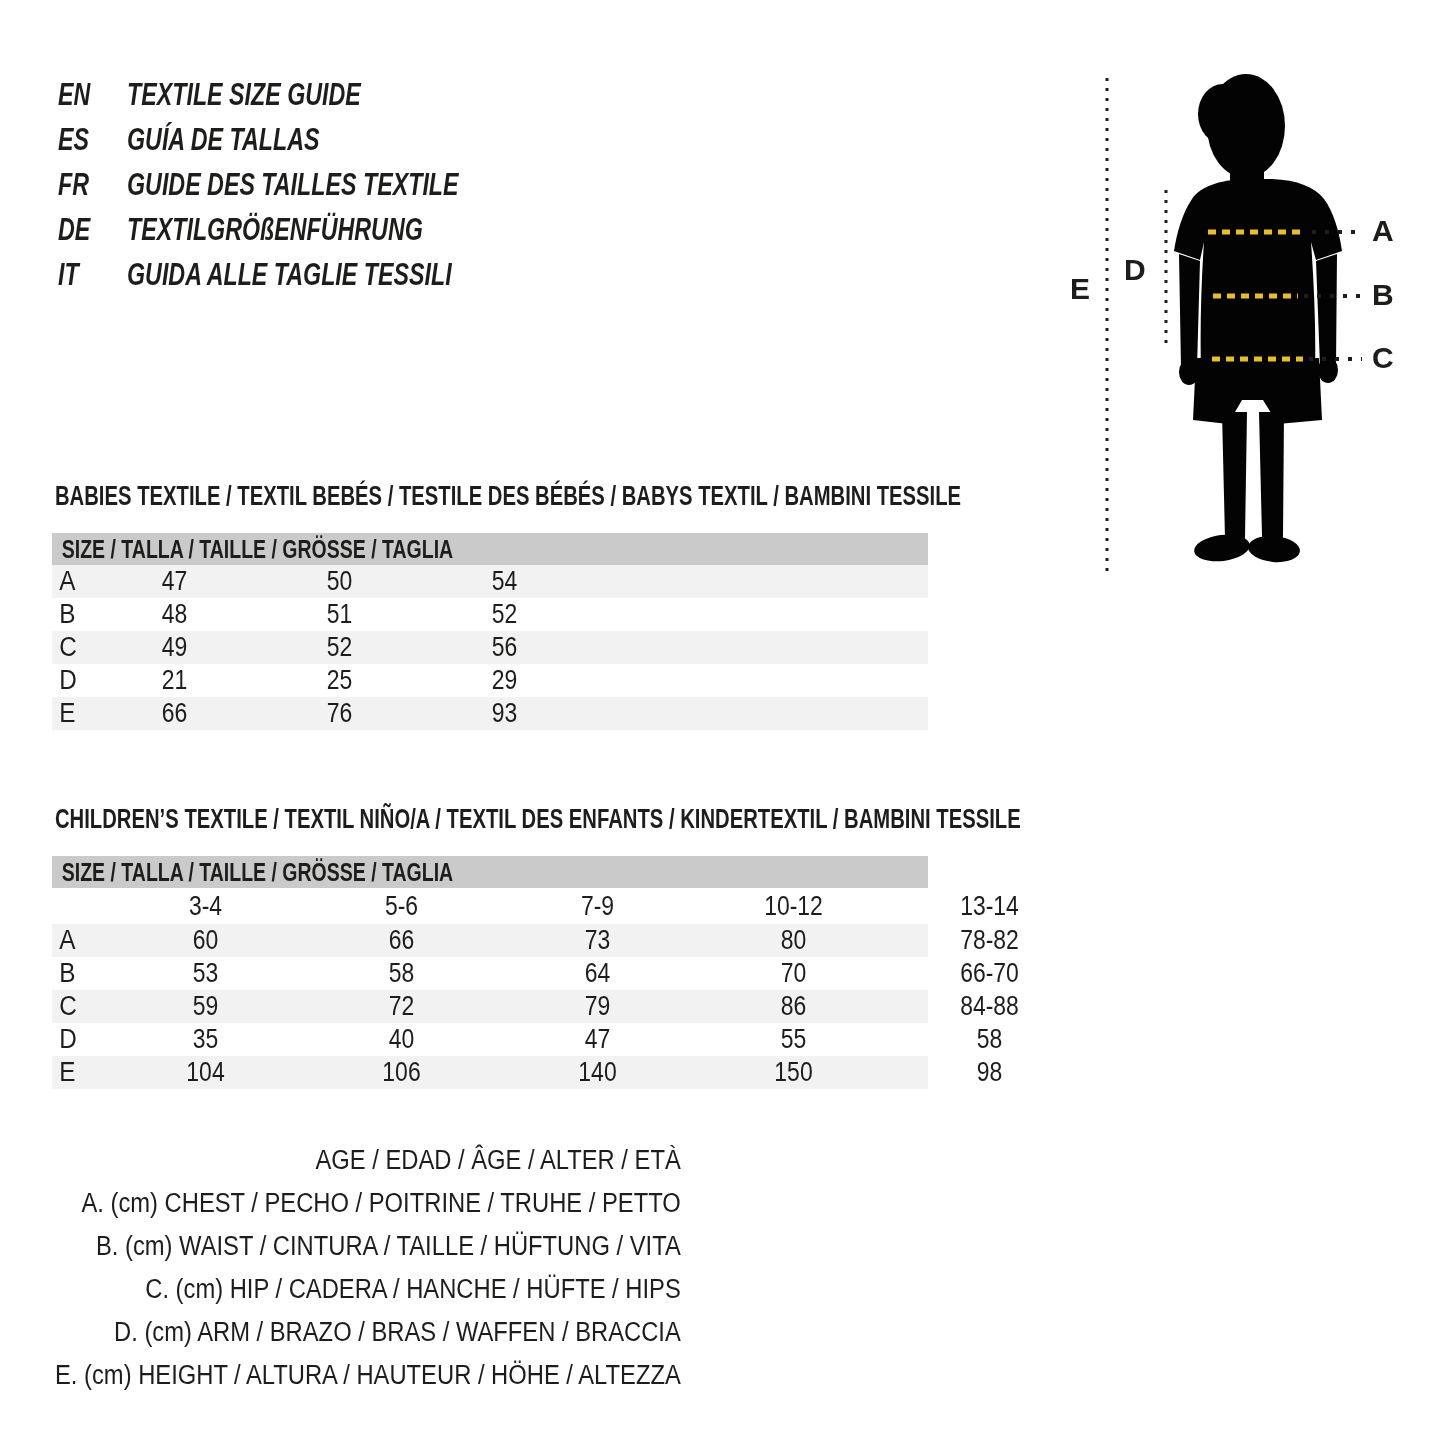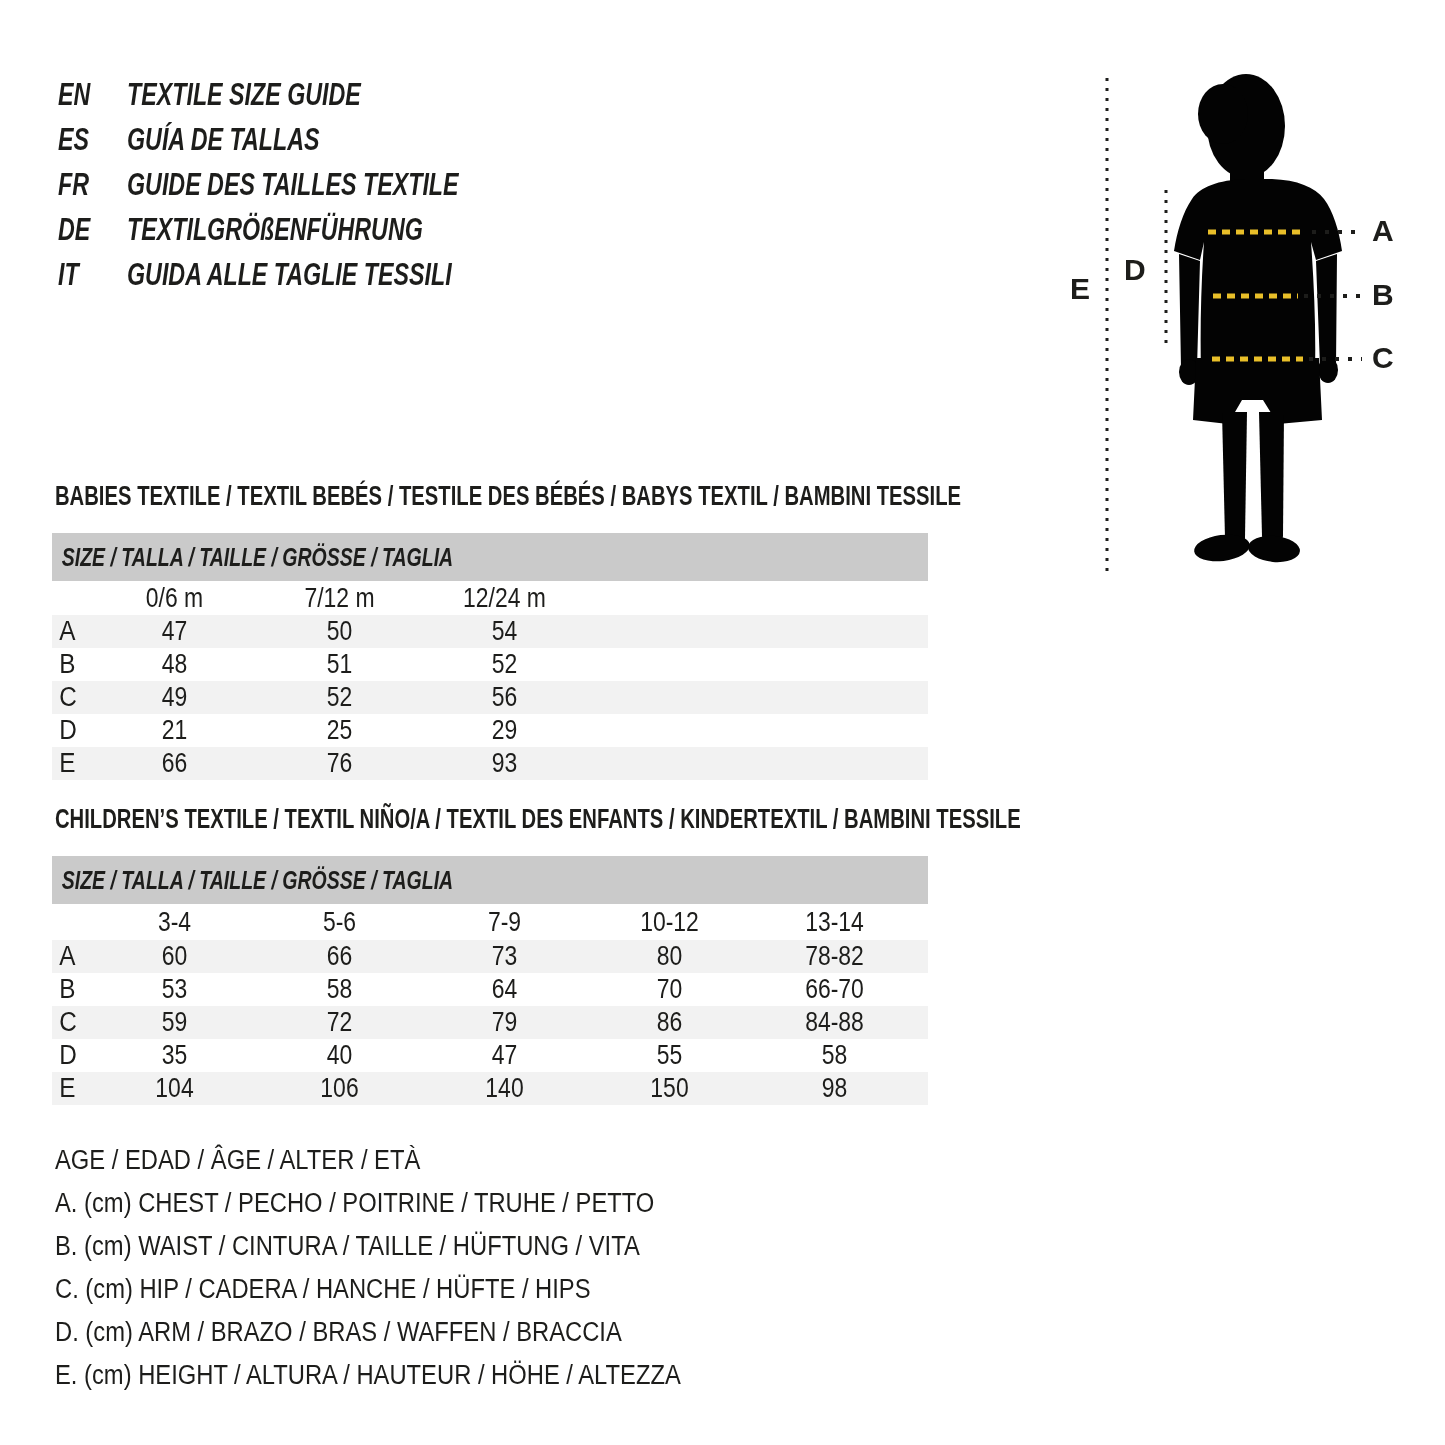--- a/index.html
+++ b/index.html
@@ -14,32 +14,32 @@
   
   .condL{transform:scaleX(.75);transform-origin:0 50%;white-space:nowrap;}
   
   .lang-block{left:58px;top:72px;font-style:italic;}
   .lang-row{height:45px;line-height:45px;font-size:31px;font-weight:700;}
   .lang-code{display:inline-block;width:92px;}
   
   .sec-title{left:55px;font-size:27px;font-weight:700;line-height:28px;}
   
   .size-table{left:52px;width:876px;}
-  .bar{height:48px;background:var(--bar);display:flex;align-items:center;font-style:italic;}
+  .bar{height:32px;background:var(--bar);display:flex;align-items:center;}
   .bar-label{font-size:26px;font-weight:700;padding-left:13px;transform:scaleX(.75);transform-origin:0 50%;white-space:nowrap;}
   .trow{display:grid;align-items:center;height:33px;font-size:27px;}
   .babies-grid{grid-template-columns:40px 165px 165px 165px;}
-  .children-grid{grid-template-columns:40px 165px 165px 165px 165px 165px;}
+  .children-grid{grid-template-columns:40px 165px 165px 165px 165px 165px;gap:31px;}
   .thead-b{height:34px;}
   .thead-c{height:36px;}
   .stripe{background:var(--stripe);}
   .tcell{text-align:center;transform:scaleX(.85);transform-origin:50% 50%;white-space:nowrap;}
   .lcell{text-align:left;padding-left:8px;transform:scaleX(.9);transform-origin:0 50%;}
   
-  .legend-block{left:55px;top:1139px;}
+  .legend-block{left:55px;top:1139px;text-align:right;}
   .legend-line{height:43px;line-height:43px;font-size:27px;font-weight:400;}
   .condLeg{transform:scaleX(.88);transform-origin:0 50%;white-space:nowrap;}
   
   .fig{left:1050px;top:60px;}
   .ink{fill:var(--sil);}
   .dotline{stroke:var(--text);stroke-width:3;stroke-dasharray:3 7;fill:none;}
   .meas-y{stroke:var(--yellow);stroke-width:5;stroke-dasharray:8 6;fill:none;}
   .meas-k{stroke:var(--text);stroke-width:4;stroke-dasharray:4 9;fill:none;}
   .fig-label{font-size:30px;font-weight:700;fill:var(--text);font-family:"Liberation Sans",sans-serif;}
 </style>
@@ -99,26 +99,20 @@
   <text class="fig-label" x="74" y="220">D</text>
   <text class="fig-label" x="20" y="239">E</text>
 </svg>
 
 <div class="abs sec-title condL" style="top:482px;">BABIES TEXTILE / TEXTIL BEBÉS / TESTILE DES BÉBÉS / BABYS TEXTIL / BAMBINI TESSILE</div>
 
 <div class="abs size-table" style="top:533px;">
   <div class="bar">
     <span class="bar-label">SIZE / TALLA / TAILLE / GRÖSSE / TAGLIA</span>
   </div>
-  <div class="trow thead-b babies-grid">
-    <div class="lcell"></div>
-    <div class="tcell">0/6 m</div>
-    <div class="tcell">7/12 m</div>
-    <div class="tcell">12/24 m</div>
-  </div>
   <div class="trow babies-grid stripe">
     <div class="lcell">A</div>
     <div class="tcell">47</div>
     <div class="tcell">50</div>
     <div class="tcell">54</div>
   </div>
   <div class="trow babies-grid">
     <div class="lcell">B</div>
     <div class="tcell">48</div>
     <div class="tcell">51</div>

